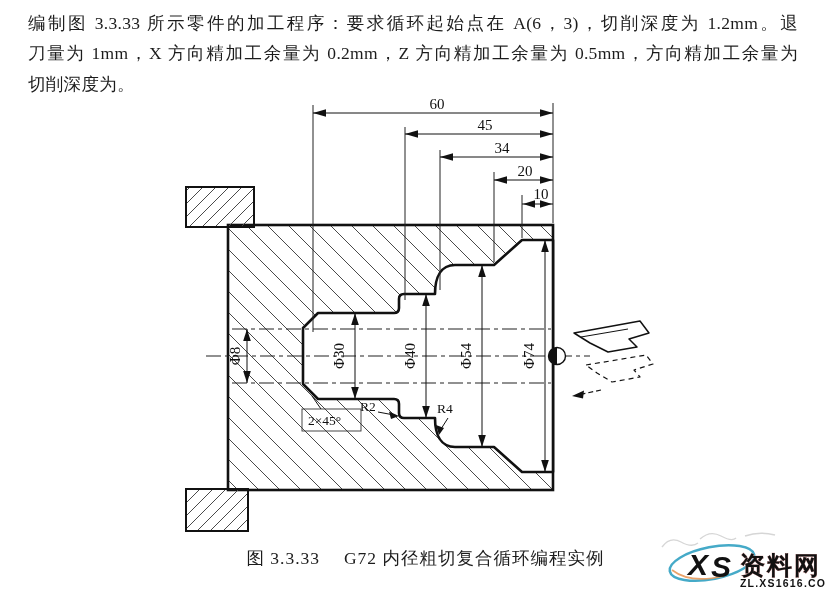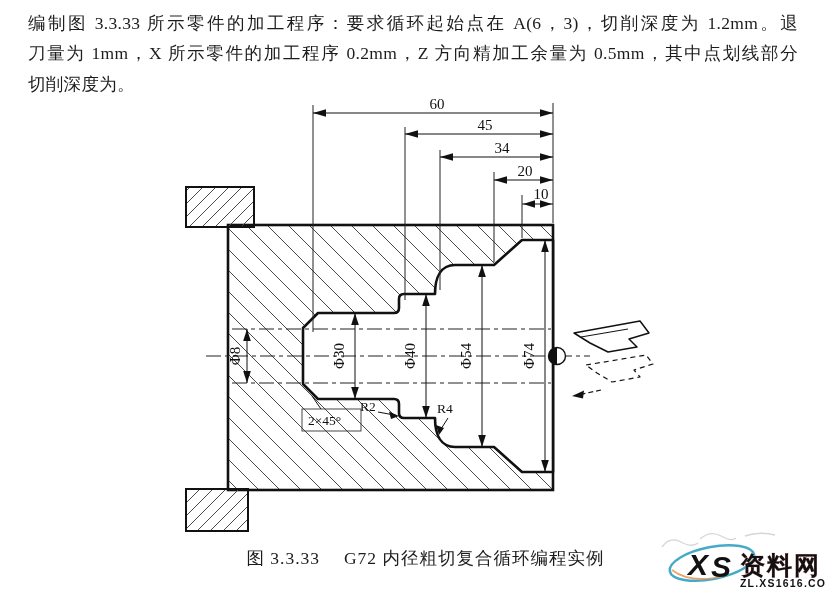--- a/index.html
+++ b/index.html
@@ -16,21 +16,21 @@
   .radtxt{font-size:13.5px;}
   .wm-cn{font-family:"Liberation Sans","DejaVu Sans",sans-serif;font-weight:bold;}
 </style>
 </head>
 <body>
 
 <div id="page">
 
   <div id="paragraph">
     <div class="pline pjustify">编制图 3.3.33 所示零件的加工程序：要求循环起始点在 A(6，3)，切削深度为 1.2mm。退</div>
-    <div class="pline pjustify">刀量为 1mm，X 所示零件的加工程序 0.2mm，Z 方向精加工余量为 0.5mm，其中点划线部分</div>
+    <div class="pline pjustify">刀量为 1mm，X 方向精加工余量为 0.2mm，Z 方向精加工余量为 0.5mm，方向精加工余量为</div>
     <div class="pline">切削深度为。</div>
   </div>
 
   <svg width="825" height="592" viewBox="0 0 825 592" style="position:absolute;left:0;top:0;">
     <defs>
       <pattern id="hatchBody" width="21" height="21" patternUnits="userSpaceOnUse">
         <path d="M-2,-2 L23,23" stroke="#4a4a4a" stroke-width="1"></path>
       </pattern>
       <pattern id="hatchJaw" width="13" height="13" patternUnits="userSpaceOnUse">
         <path d="M-2,15 L15,-2" stroke="#4a4a4a" stroke-width="1"></path>

